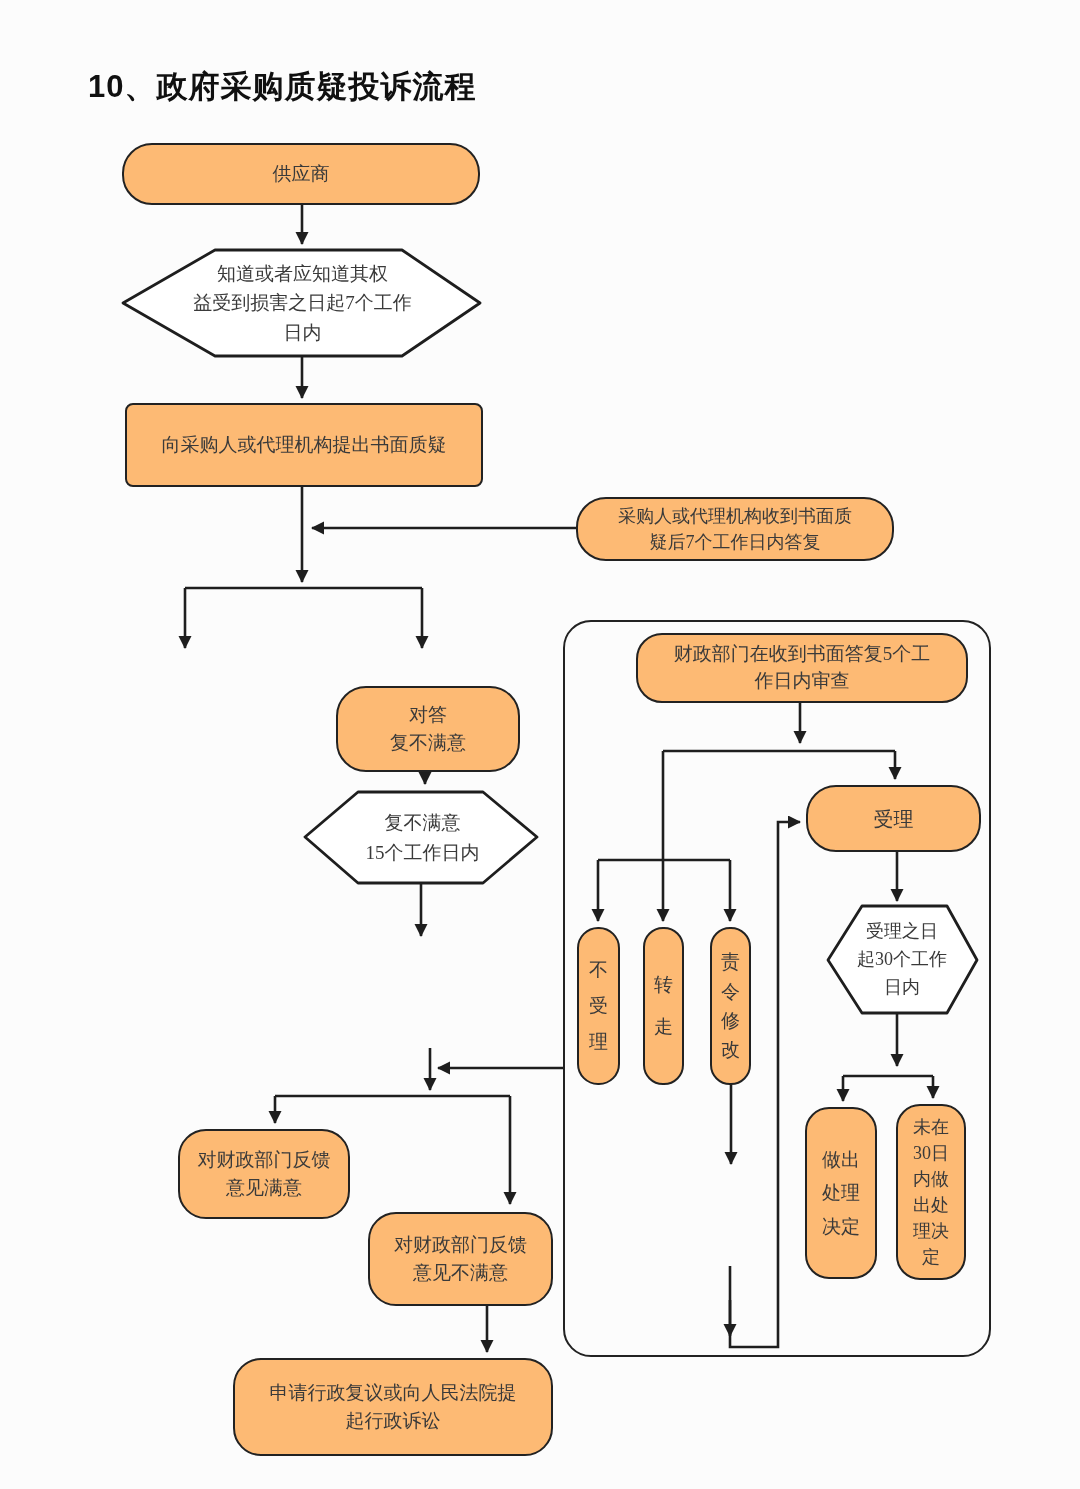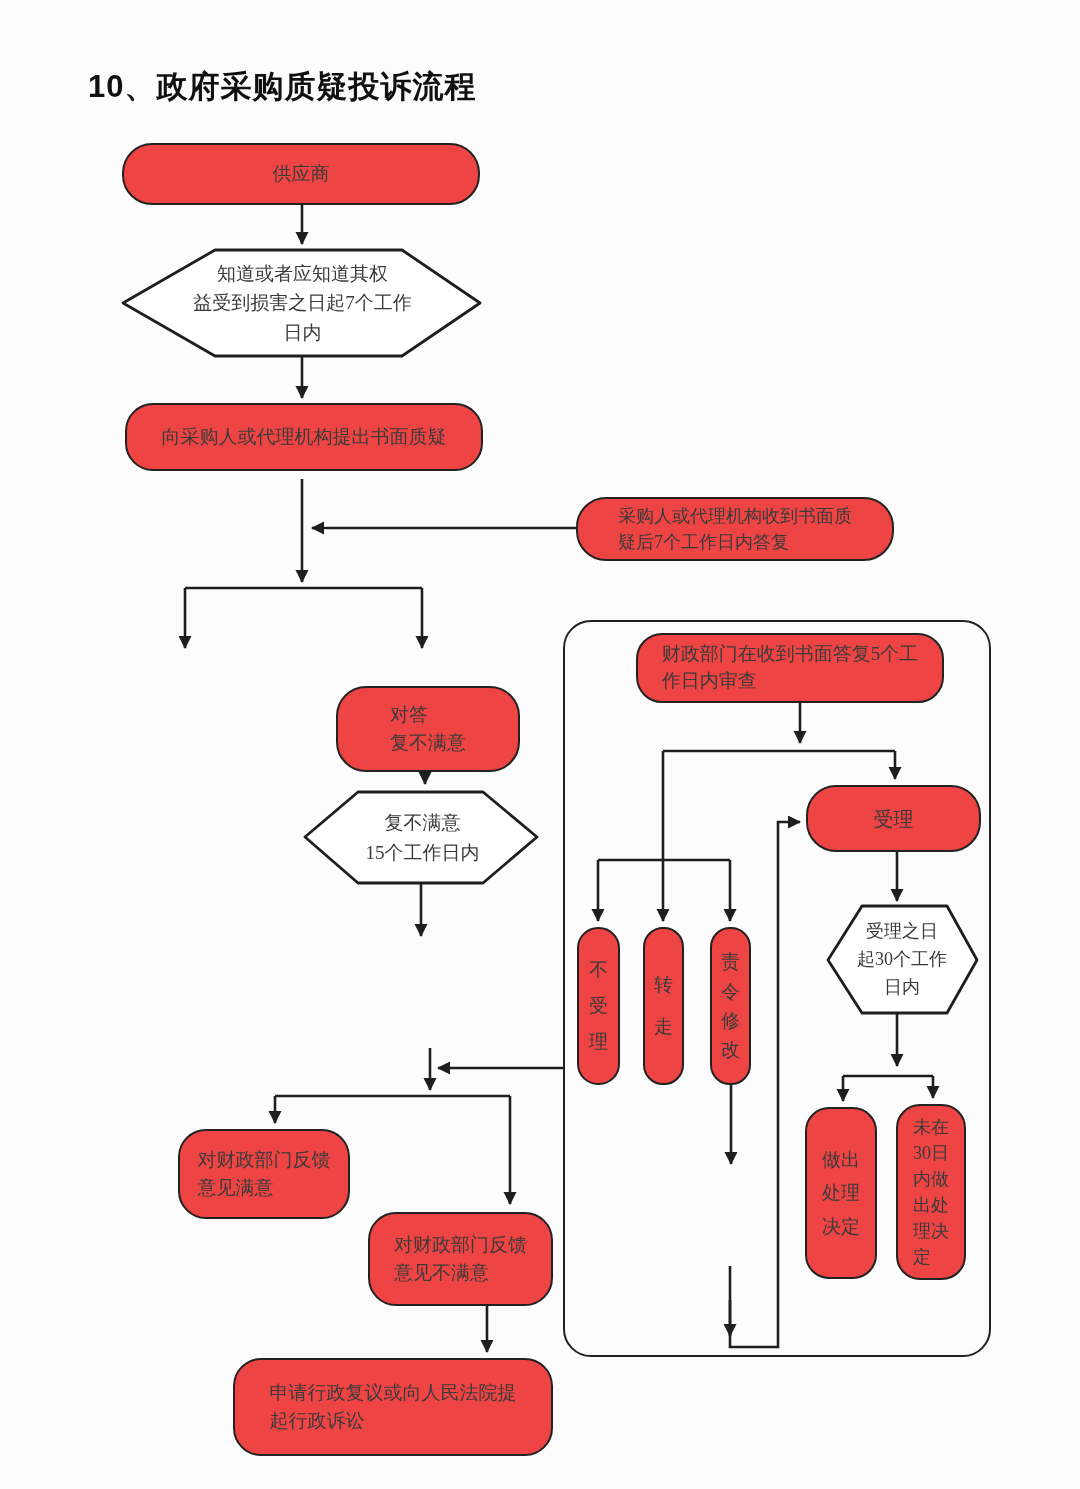--- a/index.html
+++ b/index.html
@@ -14,23 +14,23 @@
   }
   .title {
     position: absolute; left: 88px; top: 66px;
     font-family: "Liberation Sans", "DejaVu Sans", sans-serif;
     font-size: 31px; font-weight: 800; color: #101010;
     letter-spacing: 1px;
   }
   .node {
     position: absolute; z-index: 3;
     border: 2.6px solid #222; border-radius: 26px;
-    background: #ef4444;
+    background: #fdba74;
     display: flex; align-items: center; justify-content: center;
-    white-space: pre-line;
+    text-align: center; white-space: pre-line;
     color: #3a3a3a; font-size: 19px; line-height: 1.5;
   }
   .hextext {
     position: absolute; z-index: 3;
     display: flex; align-items: center; justify-content: center;
     text-align: center; white-space: pre-line;
     color: #3a3a3a; font-size: 19px; line-height: 1.55;
   }
   .frame {
     position: absolute; z-index: 1;
@@ -109,40 +109,40 @@
 
     <path class="line" d="M487 1306 V 1352" marker-end="url(#ah)"></path>
 
     <polygon class="hex" points="123,303 215,250 402,250 480,303 402,356 215,356"></polygon>
     <polygon class="hex" points="305,837 358,792 483,792 537,837 483,883 358,883"></polygon>
     <polygon class="hex" points="828,960 862,906 947,906 977,960 947,1013 862,1013"></polygon>
   </svg>
 
   <div class="node" style="left:122px; top:143px; width:358px; height:62px; border-radius:30px;">供应商</div>
 
-  <div class="node" style="left:125px; top:403px; width:358px; height:68px; border-radius:28px;">向采购人或代理机构提出书面质疑</div>
+  <div class="node" style="left:125px; top:403px; width:358px; height:84px; border-radius:8px;">向采购人或代理机构提出书面质疑</div>
 
   <div class="node" style="left:576px; top:497px; width:318px; height:64px; border-radius:30px; font-size:18px; line-height:1.45;">采购人或代理机构收到书面质
 疑后7个工作日内答复</div>
 
 
   <div class="node" style="left:336px; top:654px; width:184px; height:86px; border-radius:30px;margin-top:32px;">对答
 复不满意</div>
 
 
   <div class="node" style="left:178px; top:1129px; width:172px; height:90px; border-radius:28px;">对财政部门反馈
 意见满意</div>
 
   <div class="node" style="left:368px; top:1212px; width:185px; height:94px; border-radius:28px;">对财政部门反馈
 意见不满意</div>
 
   <div class="node" style="left:233px; top:1358px; width:320px; height:98px; border-radius:28px;">申请行政复议或向人民法院提
 起行政诉讼</div>
 
-  <div class="node" style="left:636px; top:633px; width:308px; height:70px; border-radius:26px; line-height:1.4;">财政部门在收到书面答复5个工
+  <div class="node" style="left:636px; top:633px; width:332px; height:70px; border-radius:26px; line-height:1.4;">财政部门在收到书面答复5个工
 作日内审查</div>
 
   <div class="node" style="left:806px; top:785px; width:175px; height:67px; border-radius:30px; font-size:20px;">受理</div>
 
   <div class="node" style="left:577px; top:927px; width:43px; height:158px; border-radius:21px; line-height:1.9; font-size:19px;">不
 受
 理</div>
 
   <div class="node" style="left:643px; top:927px; width:41px; height:158px; border-radius:20px; line-height:2.2; font-size:19px;">转
 走</div>

